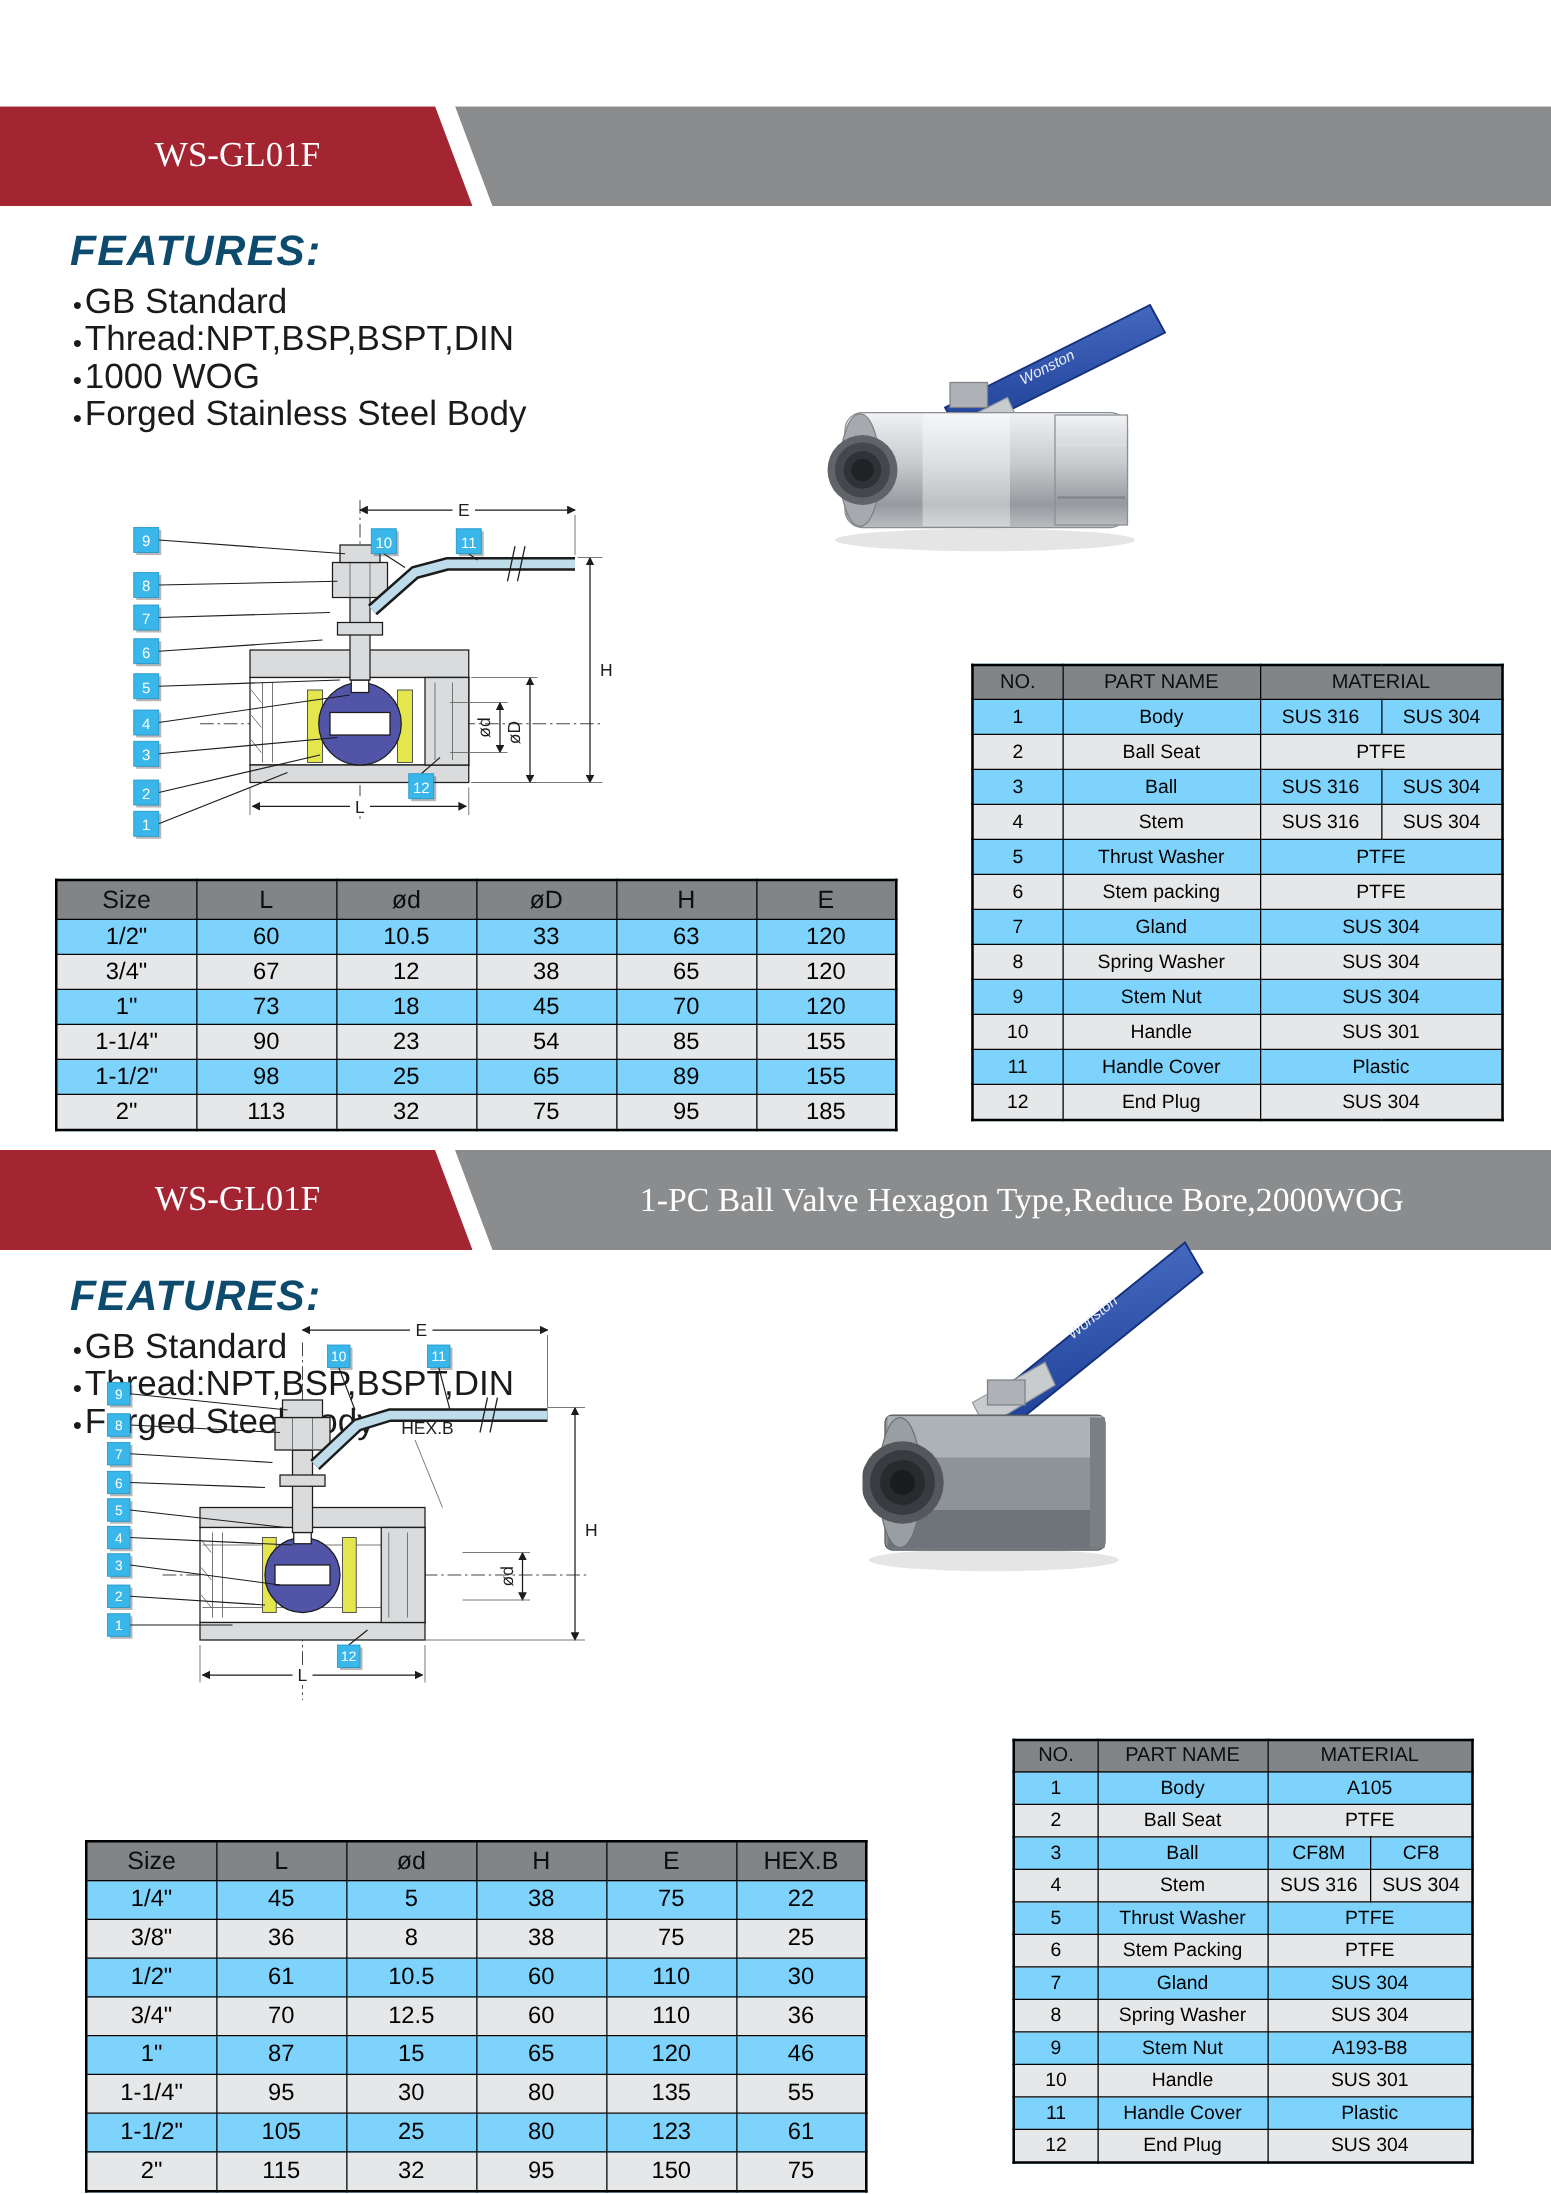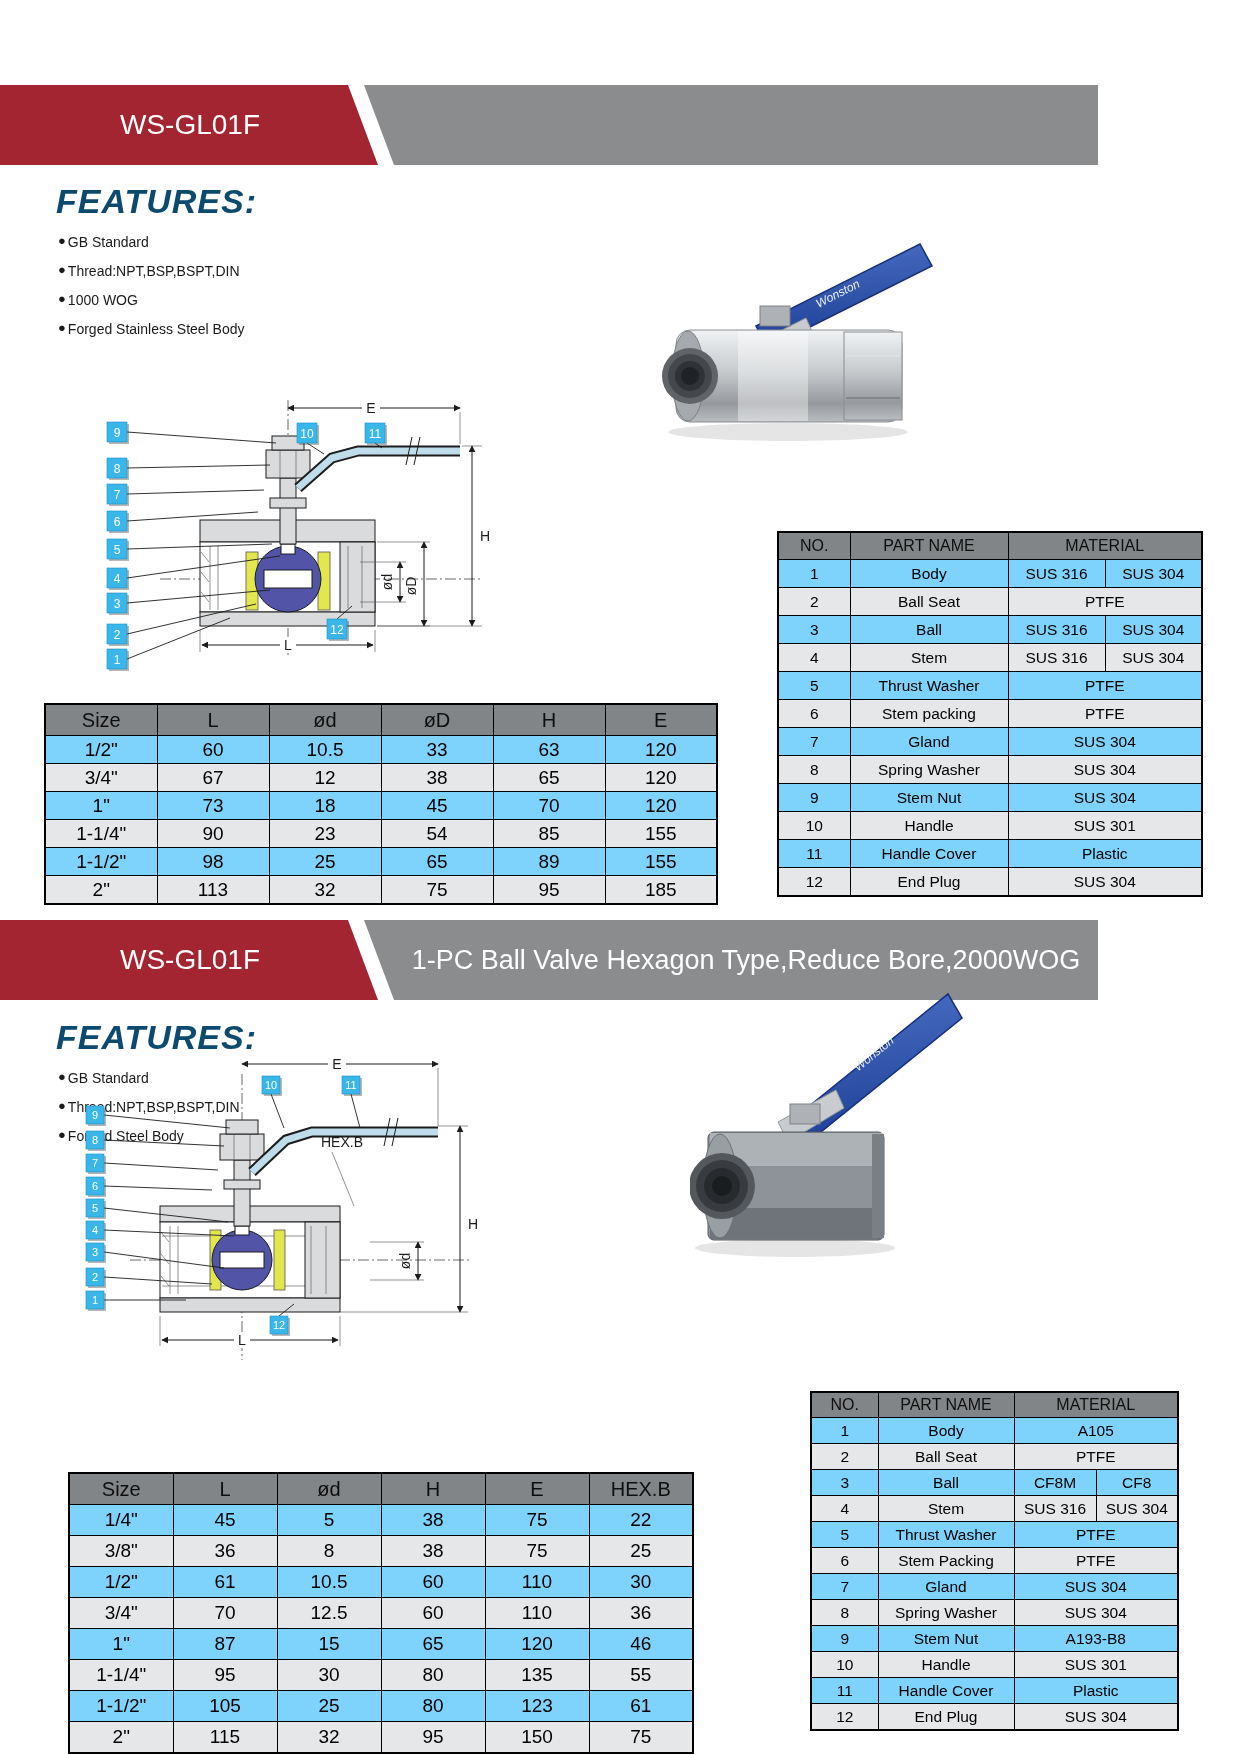--- a/index.html
+++ b/index.html
@@ -2,34 +2,34 @@
 <html><head>
 <meta charset="utf-8">
 <style>
   html,body{margin:0;padding:0;background:#fff;}
   .page{position:relative;width:1241px;height:1755px;background:#fff;overflow:hidden;
         font-family:"Liberation Sans",sans-serif;color:#111;}
 
   .title{position:absolute;left:22px;top:10px;margin:0;font-size:42px;font-style:italic;
          font-weight:bold;letter-spacing:1px;color:#1a1a1a;}
 
-  .banner{position:absolute;left:0;width:1098px;height:80px;}
+  .banner{position:absolute;left:0;width:1241px;height:80px;font-family:Liberation Serif, serif;}
   .banner-red{position:absolute;inset:0;background:#A22531;
               clip-path:polygon(0 0,348px 0,378px 100%,0 100%);}
   .banner-gray{position:absolute;inset:0;background:#8A8C8E;
                clip-path:polygon(364px 0,100% 0,100% 100%,394px 100%);}
   .banner-model{position:absolute;left:0;top:0;width:380px;height:80px;line-height:80px;
                 text-align:center;color:#fff;font-size:28px;}
   .banner-product{position:absolute;left:394px;right:0;top:0;height:80px;line-height:80px;
                   text-align:center;color:#fff;font-size:27px;}
 
   .features{position:absolute;left:56px;width:520px;}
   .features-title{font-size:34px;font-style:italic;font-weight:bold;letter-spacing:1px;color:#0c4a6e;}
   .features ul{list-style:none;margin:6px 0 0 2px;padding:0;}
-  .features li{font-size:14px;line-height:27px;color:#1a1a1a;}
+  .features li{font-size:28px;line-height:27px;color:#1a1a1a;}
   .features li::before{content:"●";font-size:13px;vertical-align:2px;margin-right:2px;}
 
   table{border-collapse:collapse;table-layout:fixed;position:absolute;background:#7dd3fc;}
   table,th,td{border:1px solid #000;}
   table{border-width:2px;}
   th{background:#828587;font-weight:normal;color:#0e0e0e;}
   td{text-align:center;color:#000;}
   th{text-align:center;}
   tbody tr:nth-child(even) td{background:#E6E7E8;}
 

